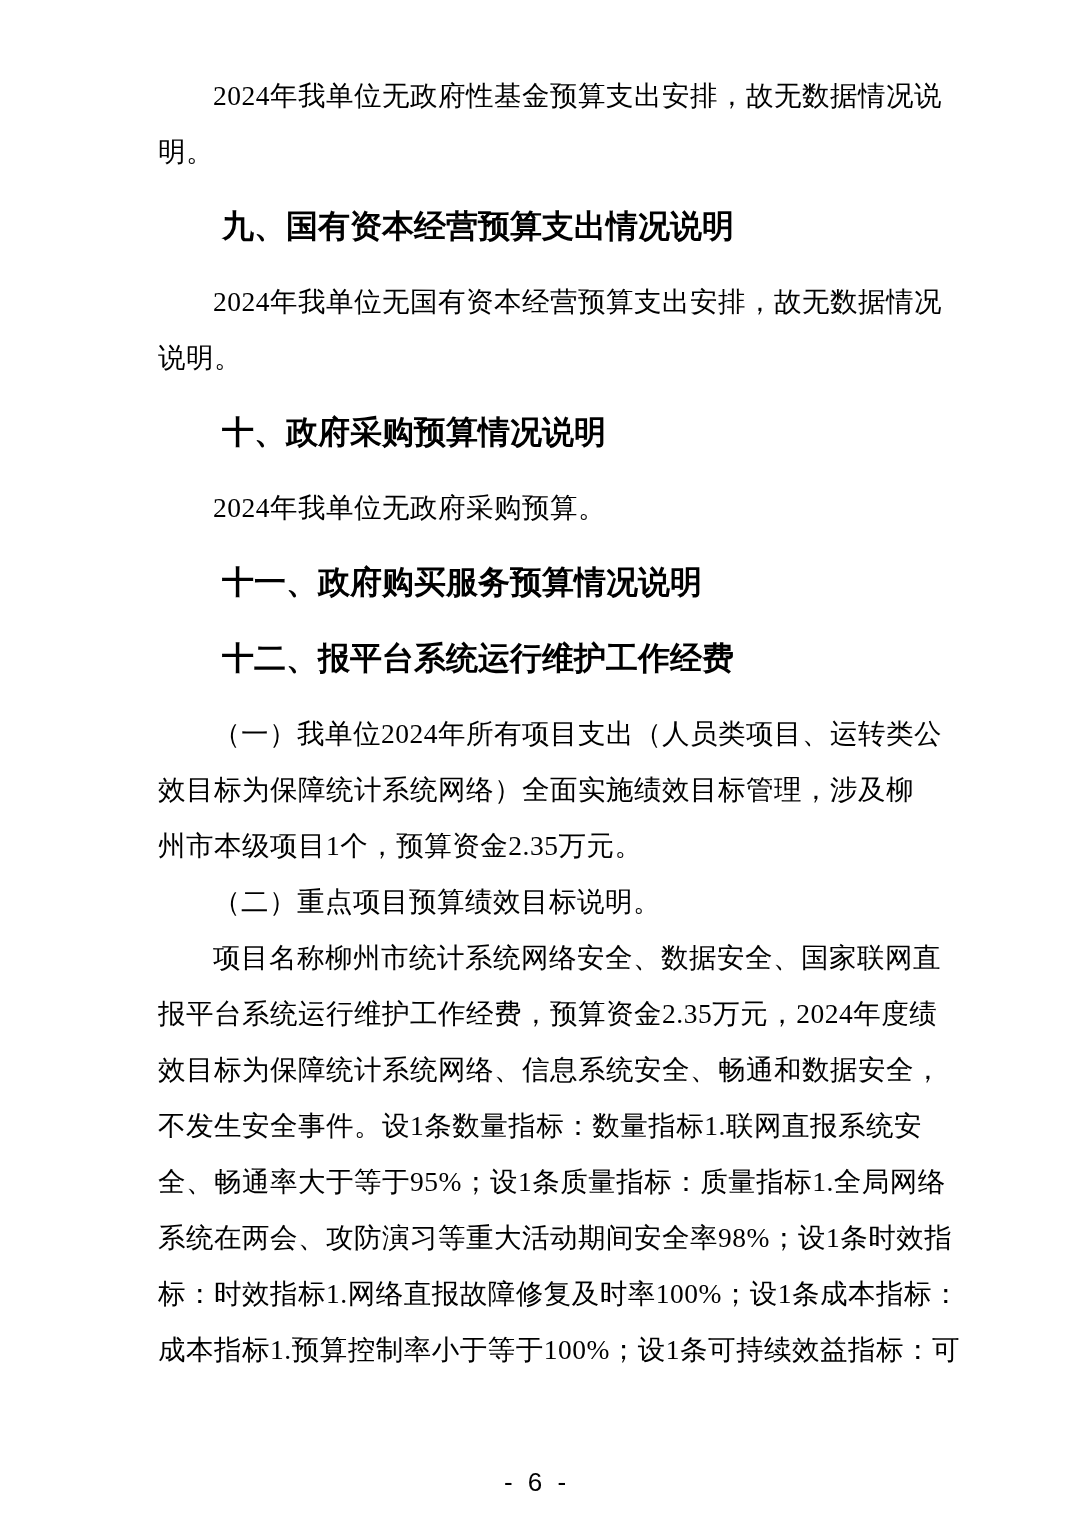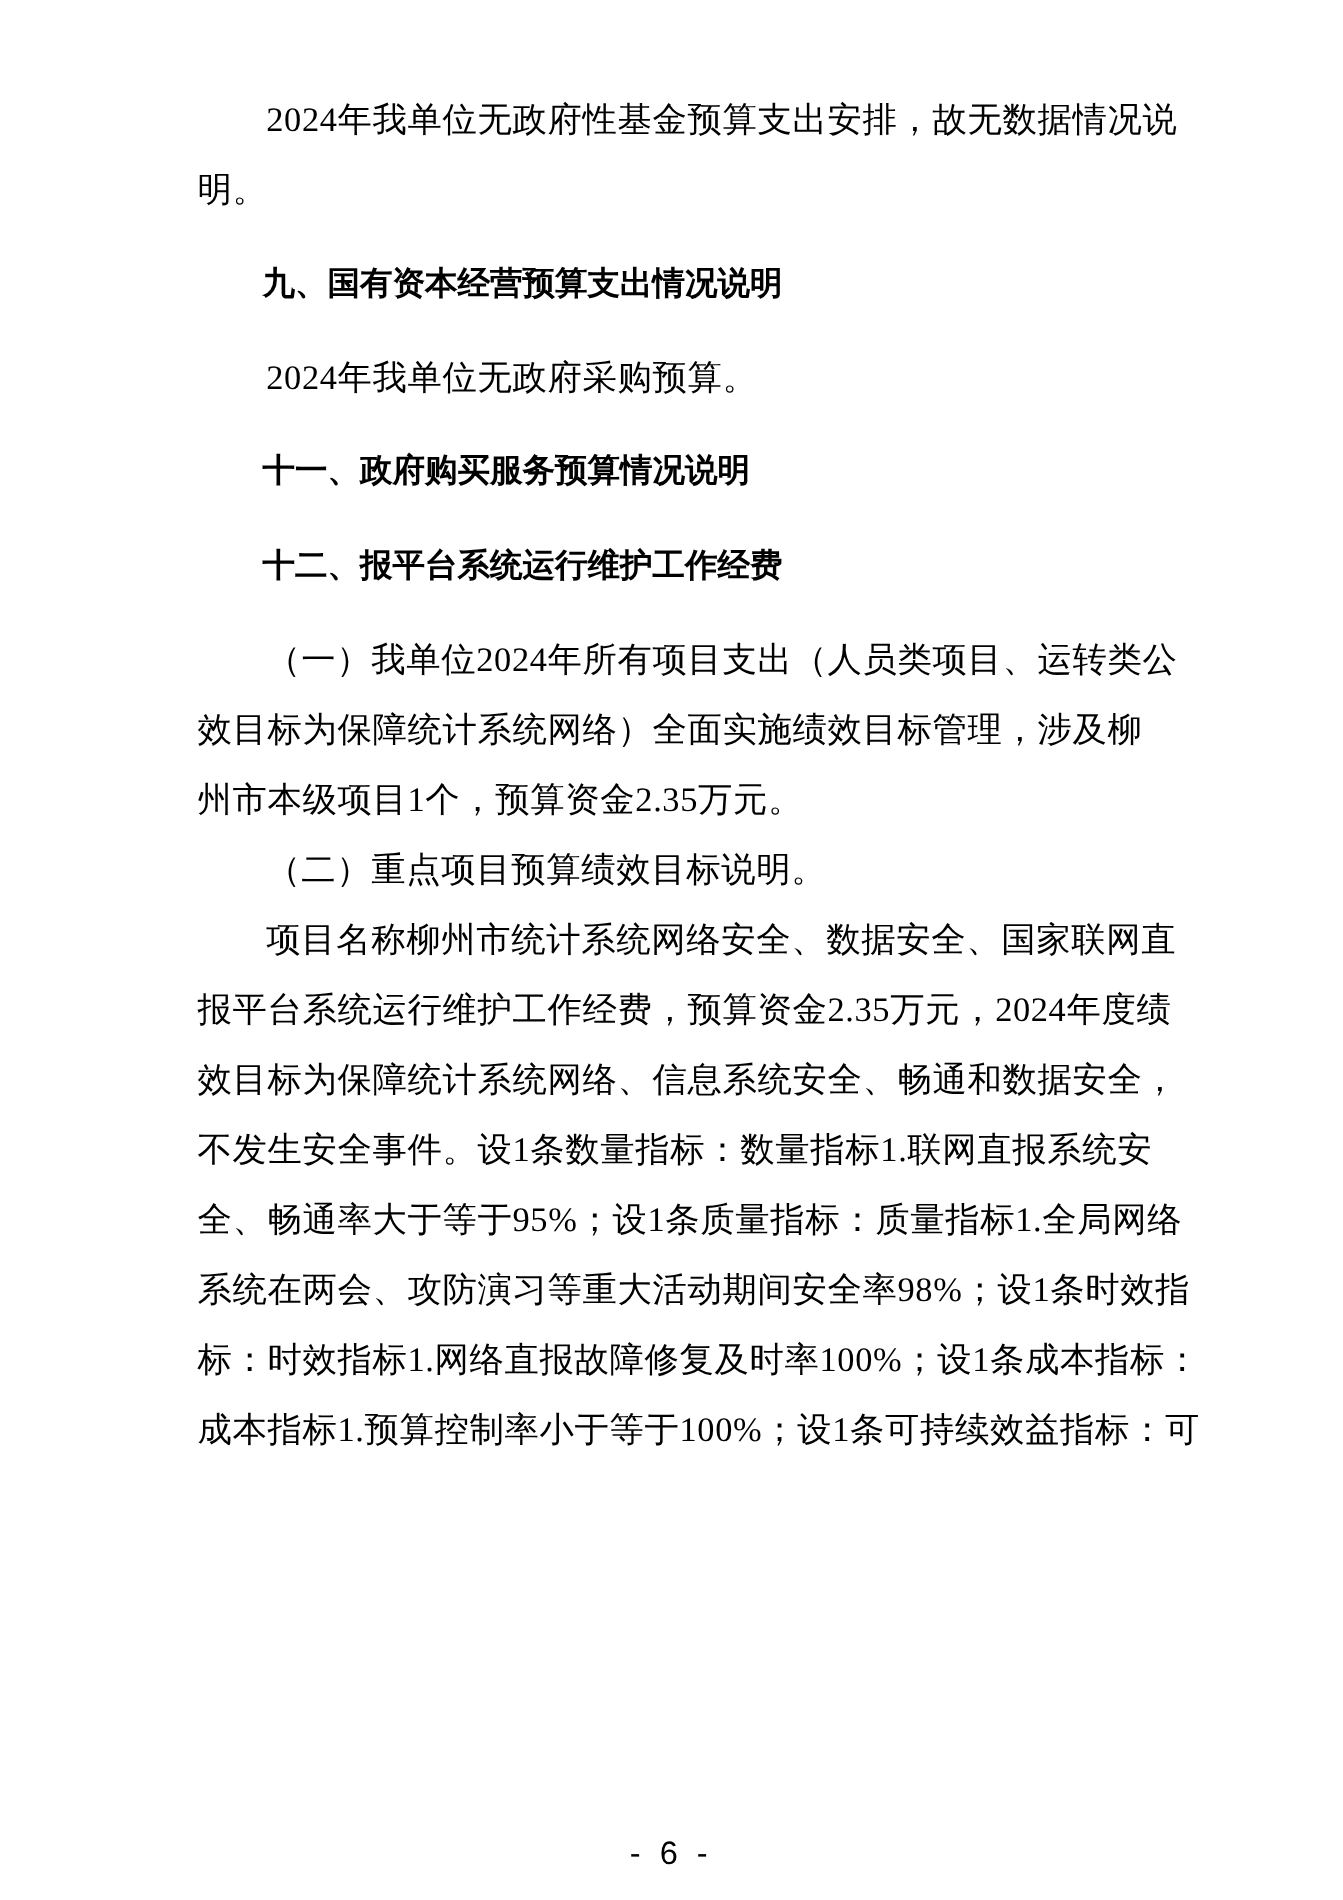--- a/index.html
+++ b/index.html
@@ -26,21 +26,21 @@
     line-height: 56px;
     letter-spacing: 0.5px;
     white-space: pre;      
     text-indent: 2em;      
     text-align: left;
     font-family: "Liberation Serif", "DejaVu Serif", serif;
   }
   .heading {
     font-family: "Liberation Sans", "DejaVu Sans", sans-serif;
     font-weight: bold;
-    font-size: 26px;
+    font-size: 32px;
     line-height: 56px;
     margin: 18px 0 20px 0;
     white-space: pre;
     text-indent: 2em;
   }
   .page-number {
     position: absolute;
     left: 0;
     top: 1462px;
     width: 100%;
@@ -55,21 +55,24 @@
 <body>
 
 <div class="page">
   <div class="content">
 
     <p class="body-para">2024年我单位无政府性基金预算支出安排，故无数据情况说
 明。</p>
 
     <h2 class="heading">九、国有资本经营预算支出情况说明</h2>
 
+    <p class="body-para">2024年我单位无国有资本经营预算支出安排，故无数据情况
+说明。</p>
 
+    <h2 class="heading">十、政府采购预算情况说明</h2>
 
     <p class="body-para">2024年我单位无政府采购预算。</p>
 
     <h2 class="heading">十一、政府购买服务预算情况说明</h2>
 
 
     <h2 class="heading">十二、报平台系统运行维护工作经费</h2>
 
     <p class="body-para">（一）我单位2024年所有项目支出（人员类项目、运转类公
 效目标为保障统计系统网络）全面实施绩效目标管理，涉及柳

